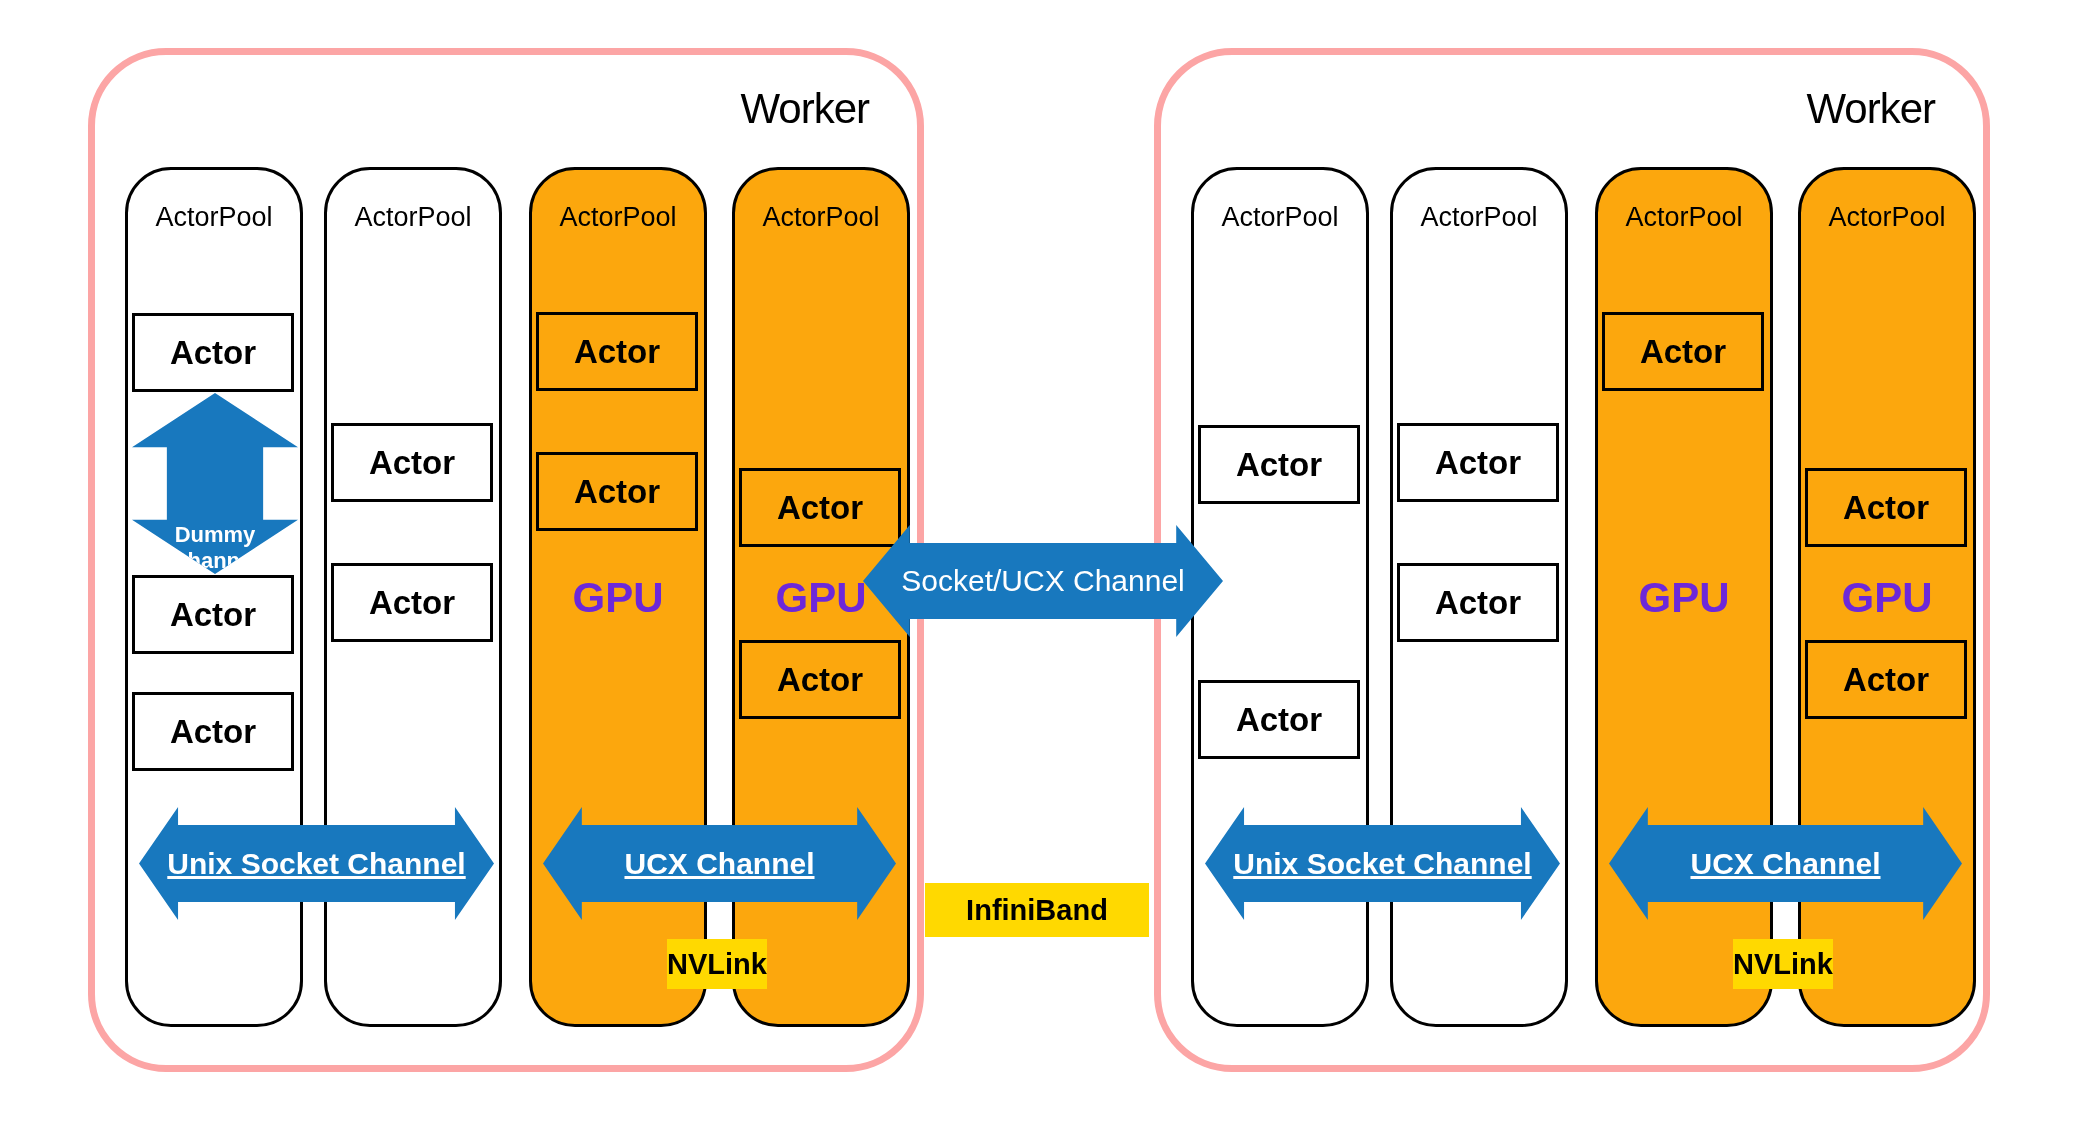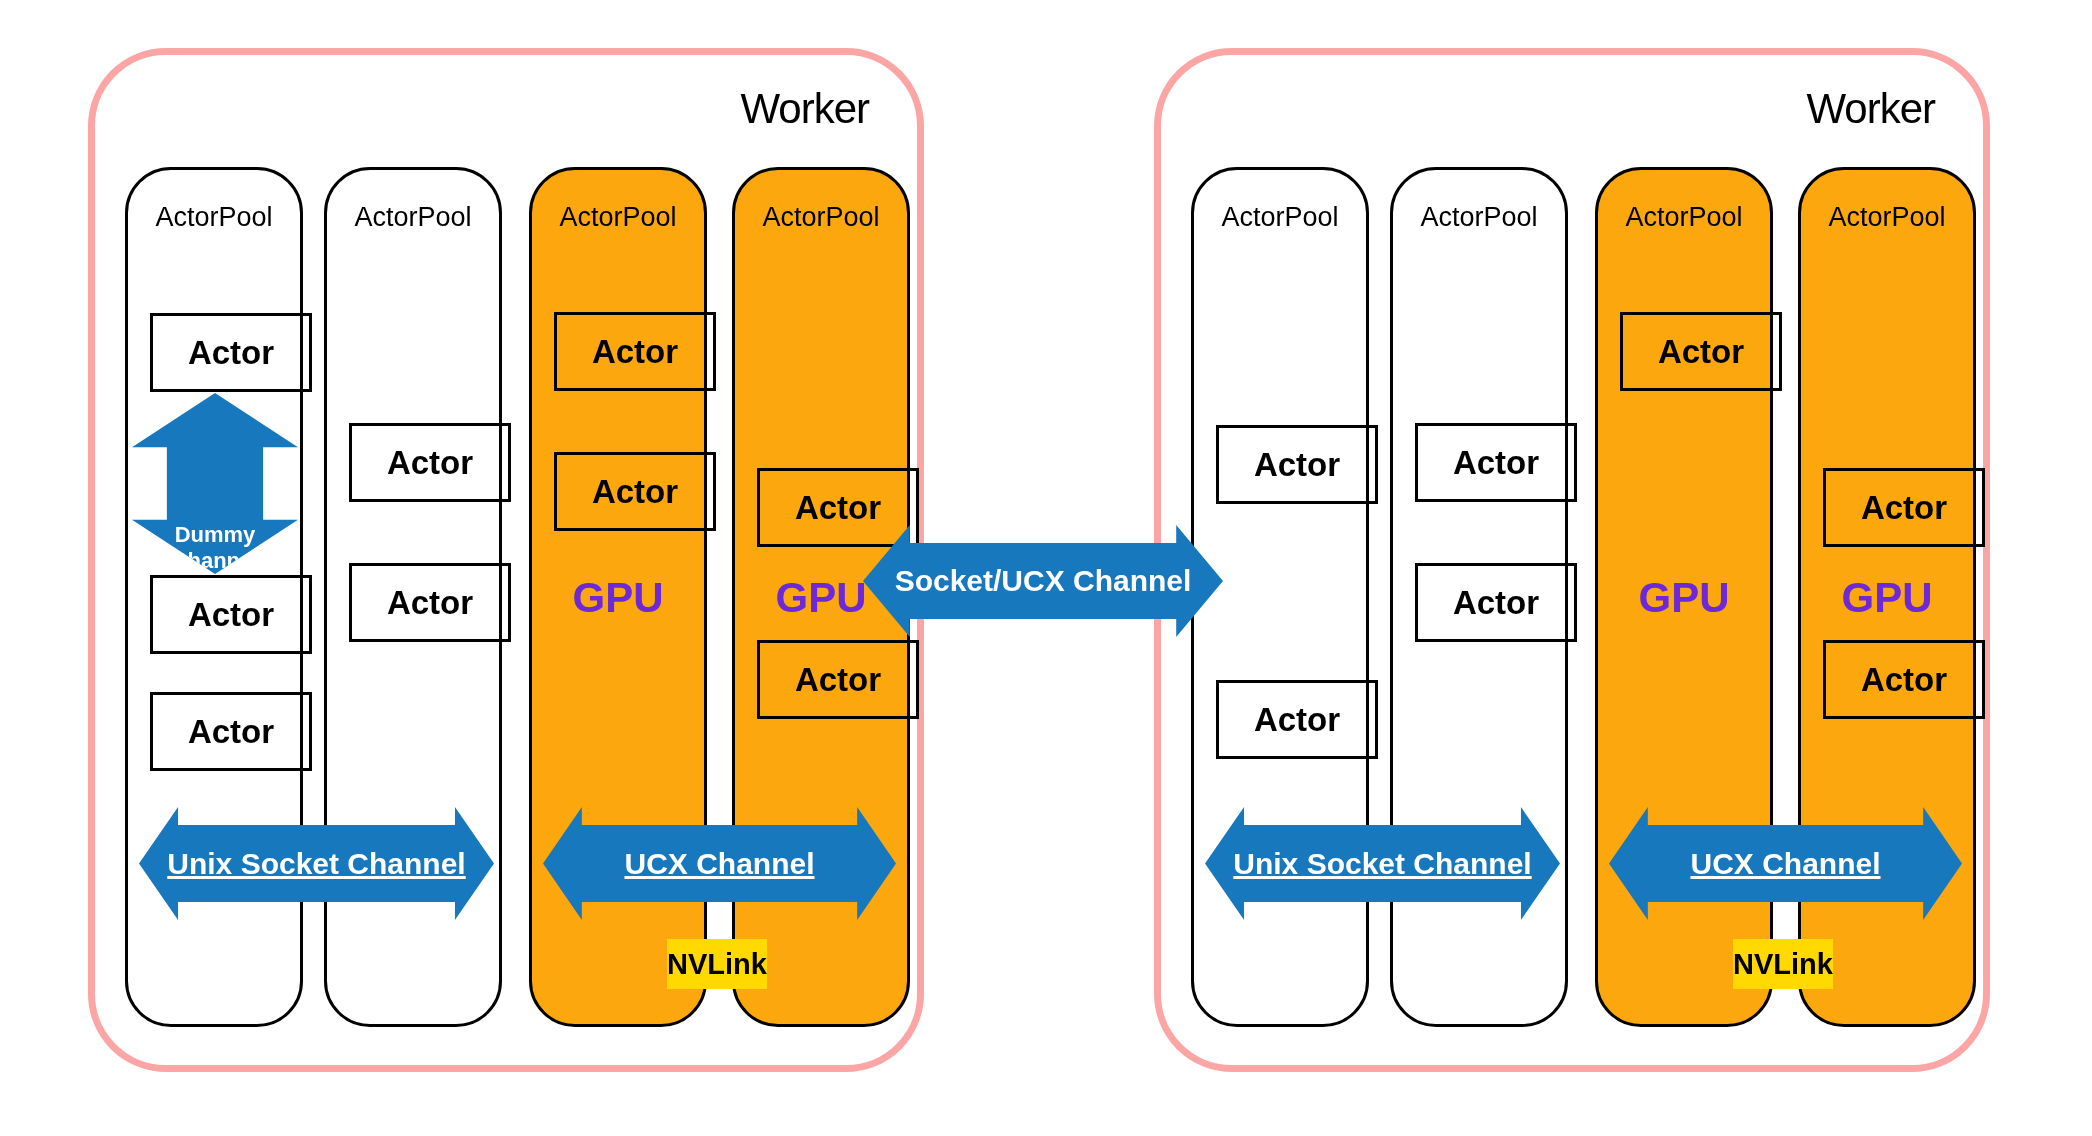--- a/index.html
+++ b/index.html
@@ -10,21 +10,21 @@
           border:7px solid #fca5a5;border-radius:78px;box-sizing:border-box;}
   .worker.left{left:88px;}
   .worker.right{left:1154px;}
   .worker-title{position:absolute;top:30px;right:48px;font-size:42px;letter-spacing:-1px;}
 
   .col{position:absolute;top:112px;width:178px;height:860px;background:#fff;
        border:3px solid #000;border-radius:46px;box-sizing:border-box;padding-left:41px;}
   .col.gpu-pool{background:var(--orange,#FCA70D);}
   .pool-title{position:absolute;top:32px;left:0;width:100%;text-align:center;font-size:27px;}
 
-  .actor{position:absolute;left:22px;width:162px;height:79px;border:3px solid #000;
+  .actor{position:absolute;left:4px;width:162px;height:79px;border:3px solid #000;
          box-sizing:border-box;display:flex;align-items:center;justify-content:center;
          font-size:33px;font-weight:bold;}
   .gpu-label{position:absolute;top:404px;left:0;width:100%;text-align:center;
              font-size:42px;font-weight:bold;color:#6d28d9;}
 
   .varrow{position:absolute;left:4px;top:223px;width:166px;height:181px;
           background:var(--blue,#1878BE);
           clip-path:polygon(50% 0%,100% 30%,79% 30%,79% 70%,100% 70%,50% 100%,0% 70%,21% 70%,21% 30%,0% 30%);
           display:flex;align-items:flex-end;justify-content:center;}
   .varrow span{color:#fff;font-weight:bold;font-size:22px;line-height:26px;text-align:center;width:120px;}
@@ -35,21 +35,21 @@
   .harrow span{color:#fff;font-weight:bold;font-size:30px;text-decoration:underline;}
 
   .nvlink{position:absolute;top:884px;left:572px;width:100px;height:50px;
           background:var(--yellow,#FFD900);display:flex;align-items:center;justify-content:center;
           font-size:29px;font-weight:bold;}
 
   .interlink{position:absolute;left:863px;top:525px;width:360px;height:112px;
              background:var(--blue,#1878BE);
              clip-path:polygon(0% 50%,13% 0%,13% 16%,87% 16%,87% 0%,100% 50%,87% 100%,87% 84%,13% 84%,13% 100%);
              display:flex;align-items:center;justify-content:center;}
-  .interlink span{color:#fff;font-weight:bold;font-size:30px;}
+  .interlink span{color:#fff;font-weight:normal;font-size:30px;}
 
   .infiniband{position:absolute;left:925px;top:883px;width:224px;height:54px;
               background:var(--yellow,#FFD900);display:flex;align-items:center;justify-content:center;
               font-size:29px;font-weight:bold;}
 </style>
 </head>
 <body>
 
 <div class="canvas">
 
@@ -128,14 +128,15 @@
     </div>
     <div class="harrow" style="left:448px;width:353px">
       <span>UCX Channel</span>
     </div>
     <div class="nvlink">NVLink</div>
   </div>
 
   <div class="interlink">
     <span>Socket/UCX Channel</span>
   </div>
+  <div class="infiniband">InfiniBand</div>
 
 </div>
 
 </body></html>

